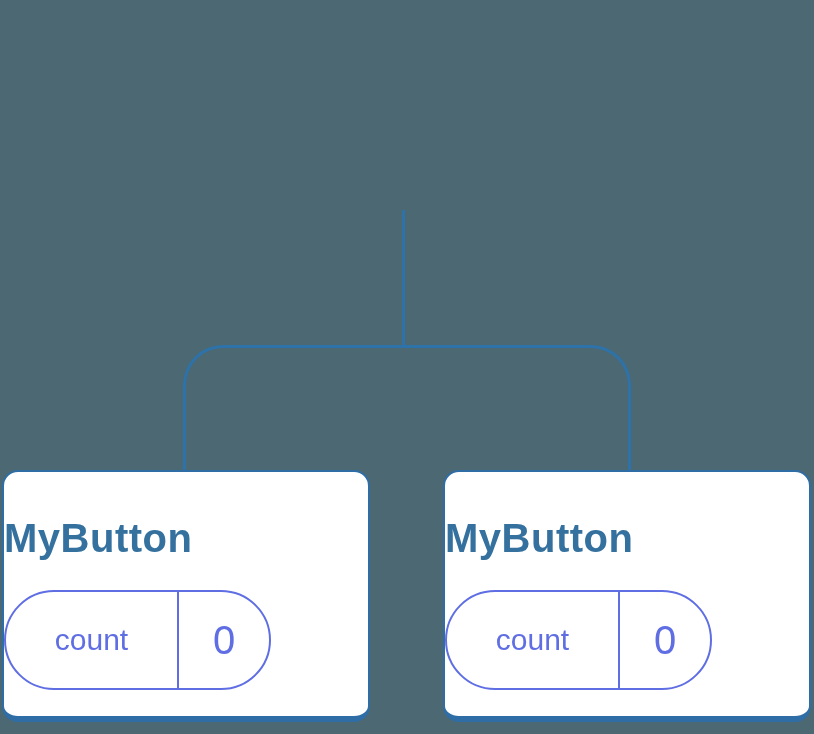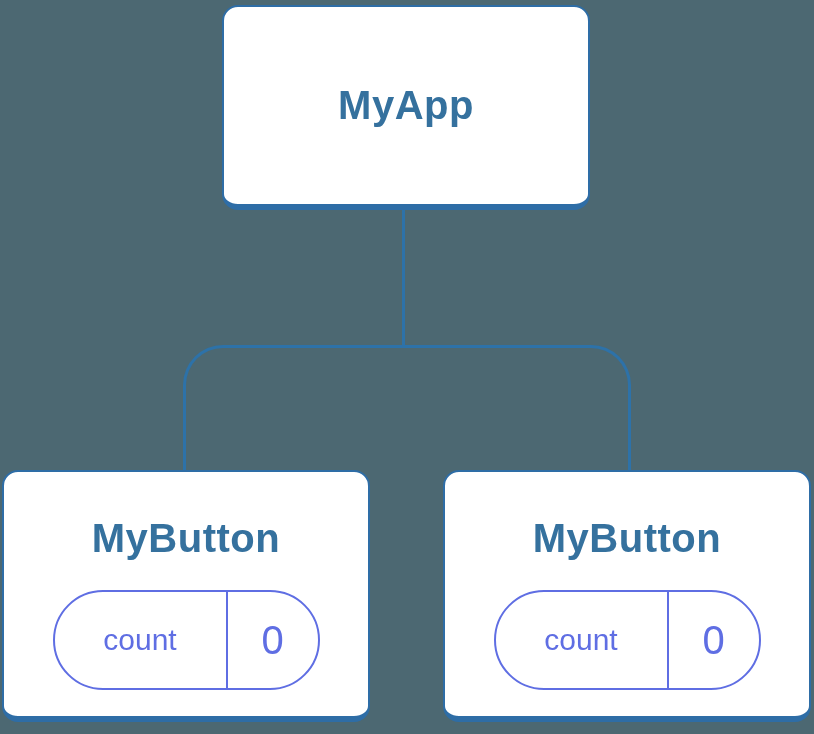--- a/index.html
+++ b/index.html
@@ -26,21 +26,21 @@
     border: 2px solid var(--node-border);
     border-bottom-width: 6px;
     border-radius: 16px;
   }
   .node-root {
     left: 222px; top: 5px; width: 368px; height: 205px;
     display: flex; align-items: center; justify-content: center;
   }
   .node-child {
     top: 470px; width: 368px; height: 252px;
-    display: flex; flex-direction: column; align-items: center;
+    display: flex; flex-direction: column; 
   }
   .node-child-left  { left: 2px; }
   .node-child-right { left: 443px; }
 
   .node-title {
     font-size: 40px;
     font-weight: 700;
     color: var(--title);
     letter-spacing: 0.5px;
   }
@@ -86,23 +86,20 @@
   }
 </style>
 </head>
 <body>
 
 <div class="canvas">
 
   <div class="connector-stem"></div>
   <div class="connector-bracket"></div>
 
-  <div class="node node-root">
-    <span class="node-title">MyApp</span>
-  </div>
 
   <div class="node node-child node-child-left">
     <span class="node-title">MyButton</span>
     <div class="state-pill">
       <span class="pill-key">count</span>
       <span class="pill-value">0</span>
     </div>
   </div>
 
   <div class="node node-child node-child-right">

